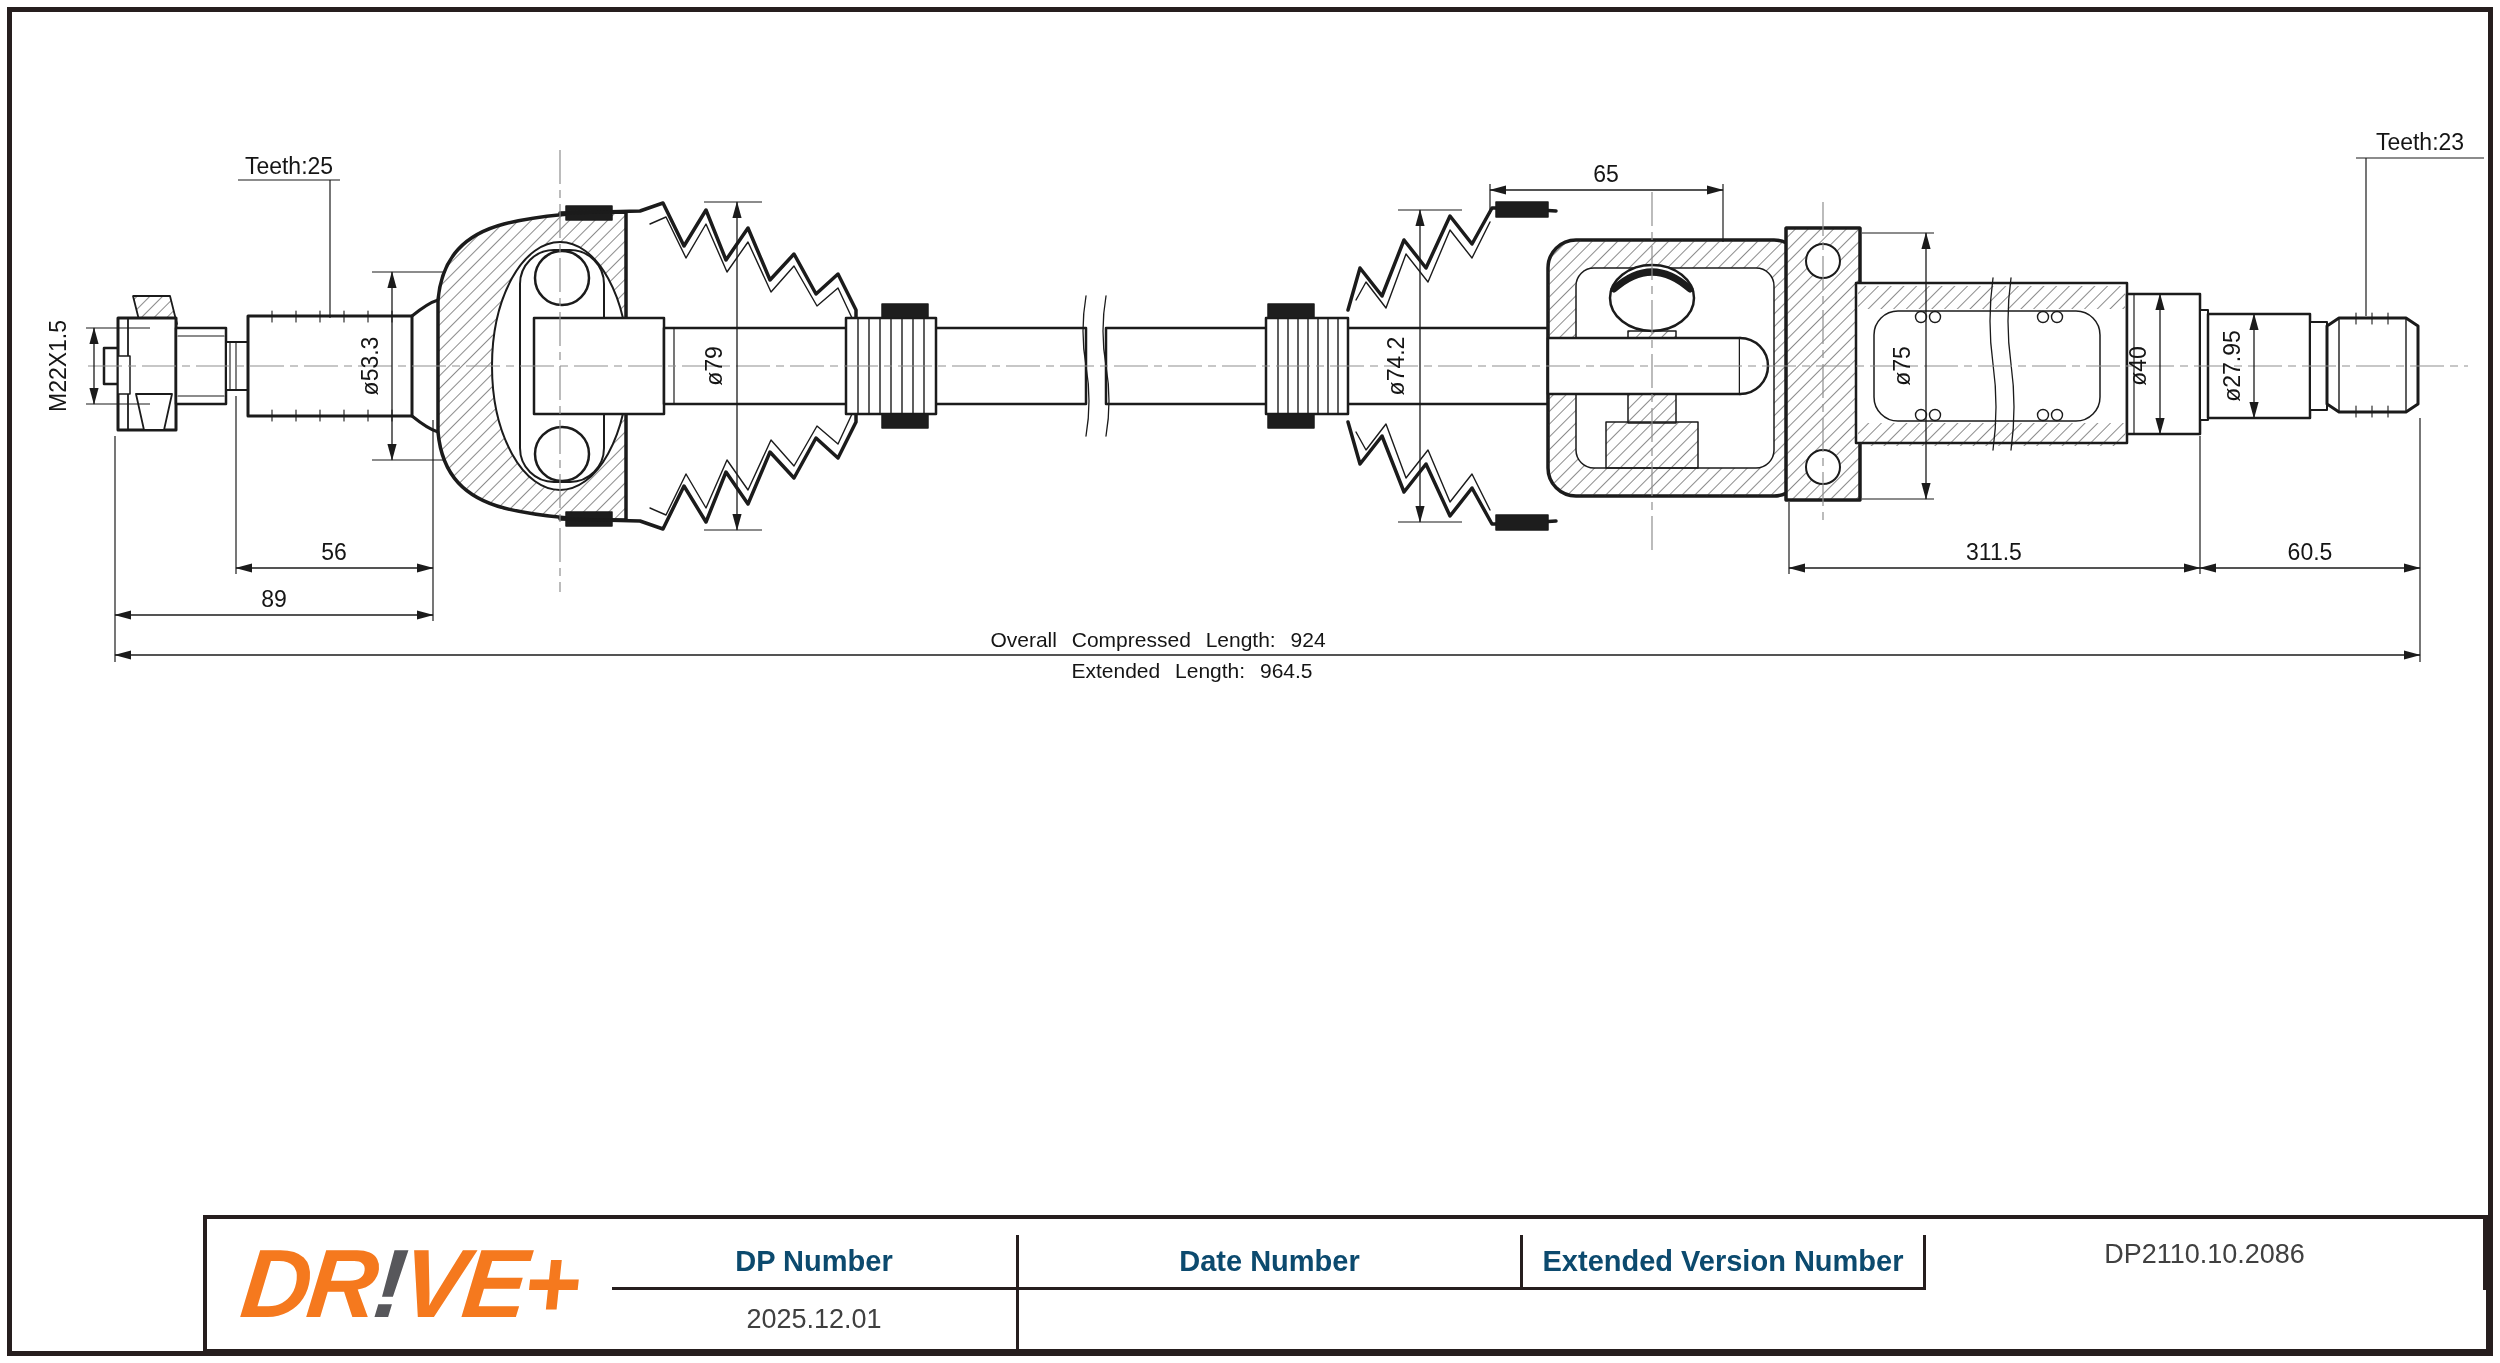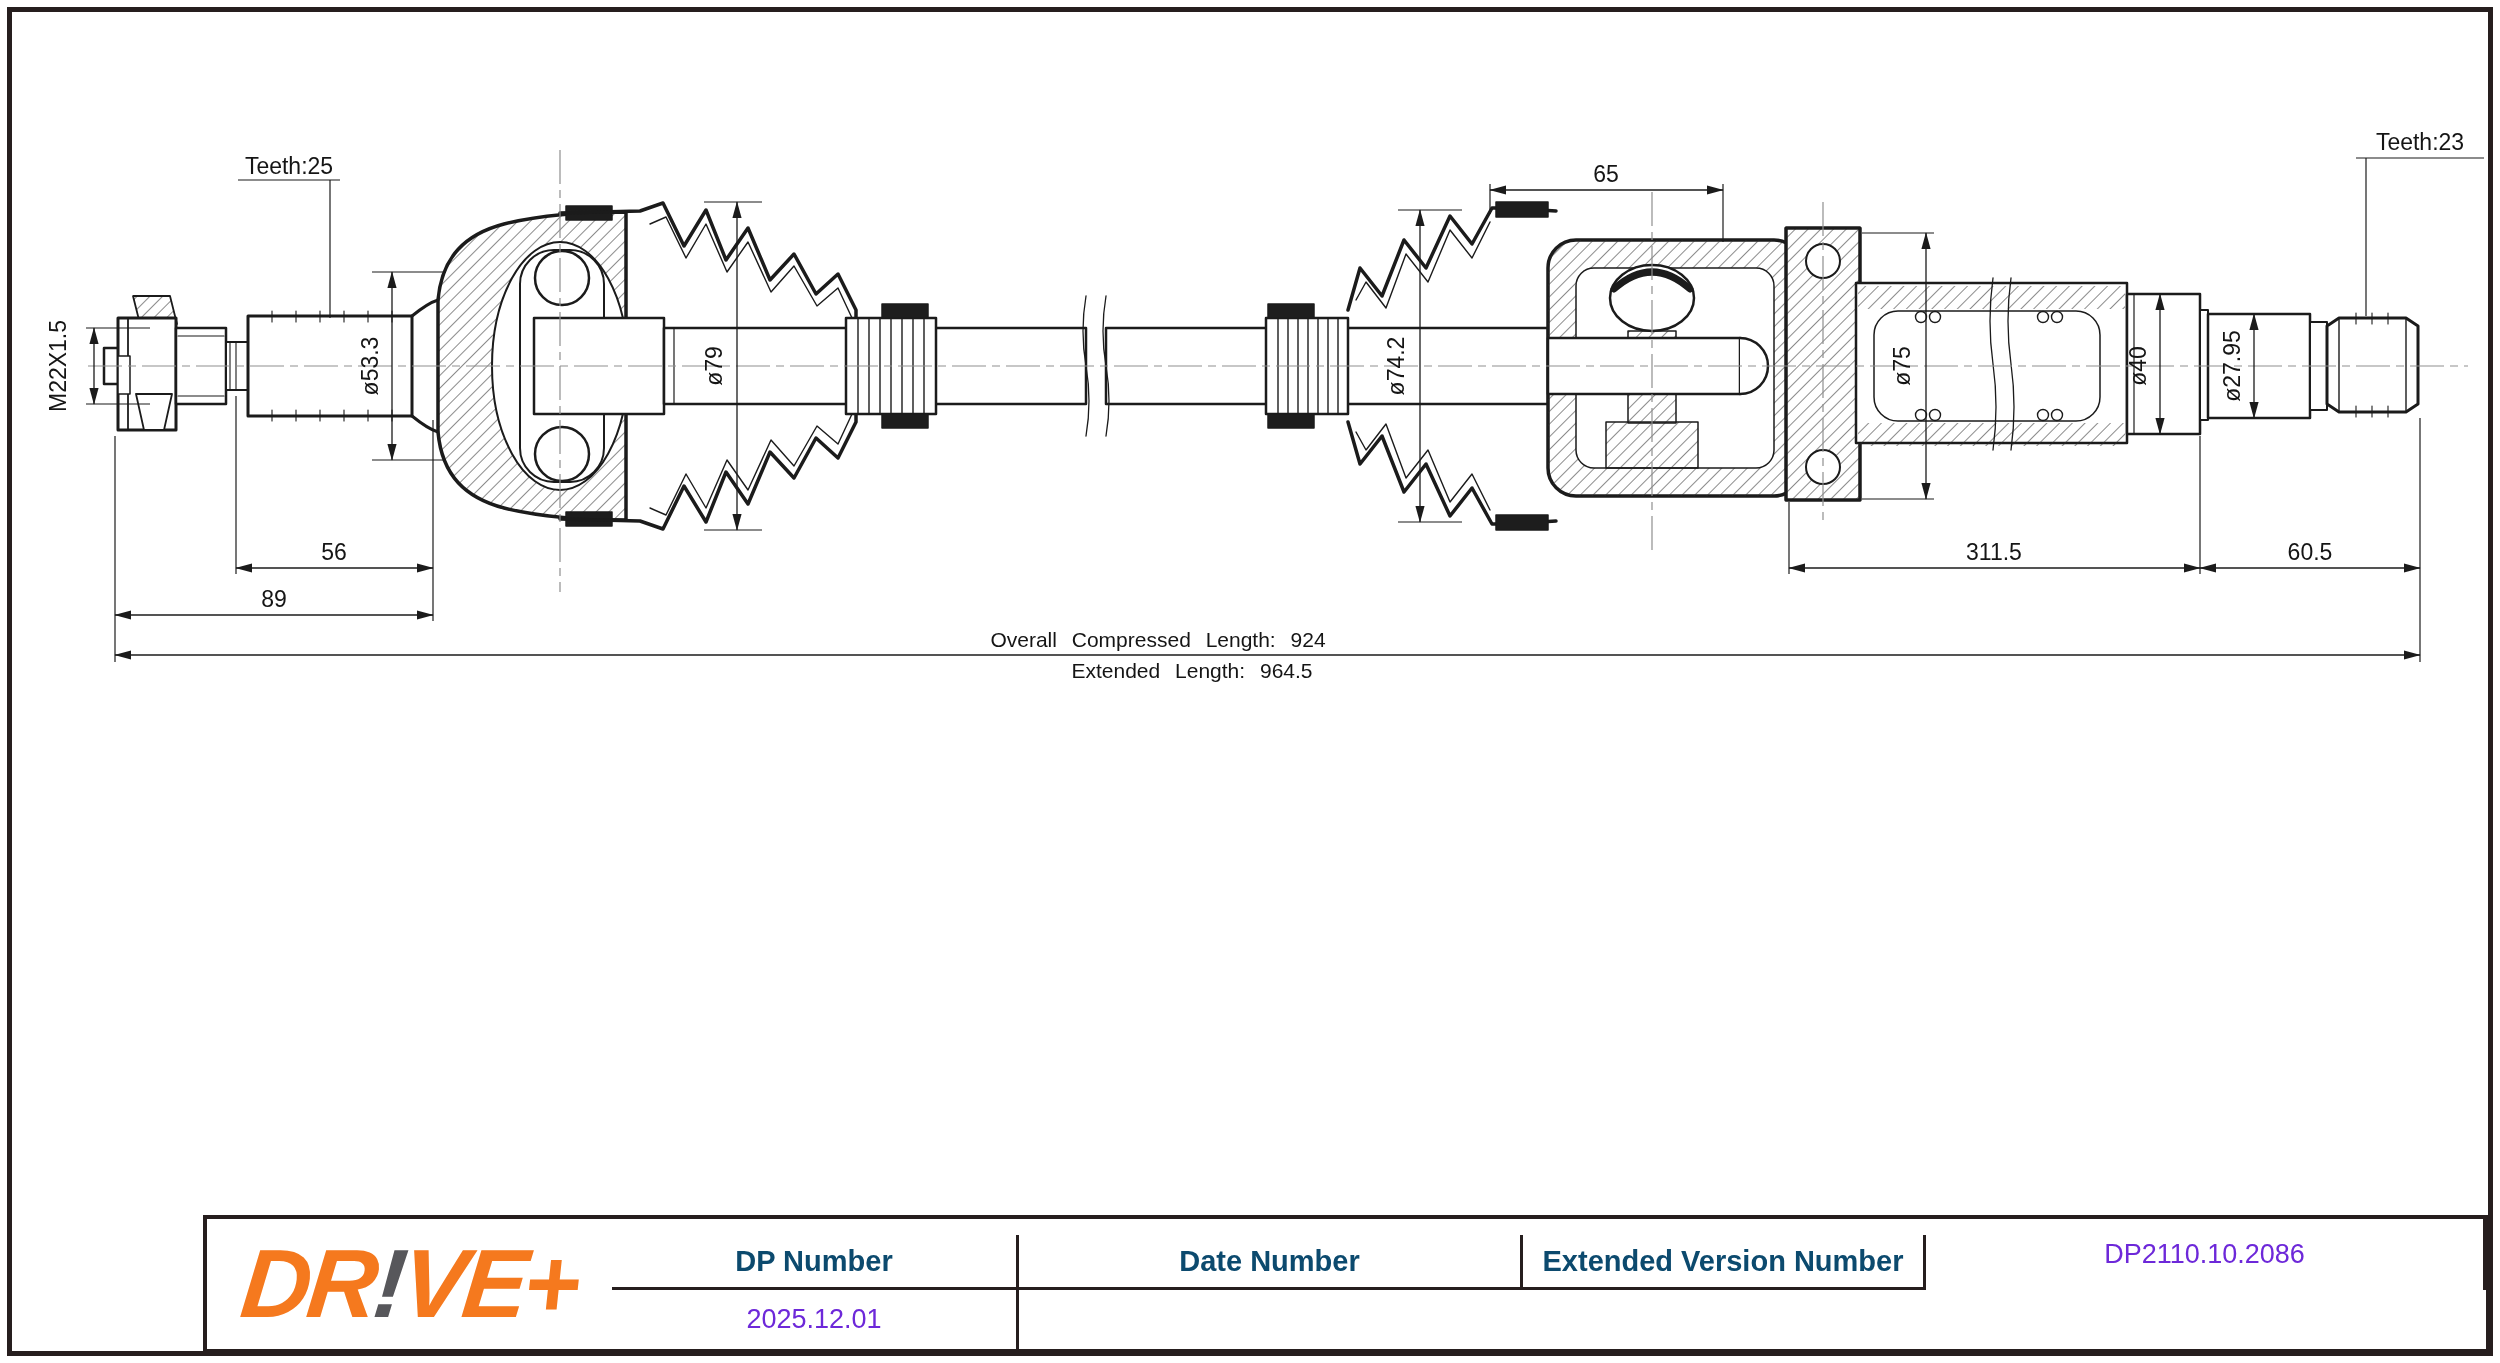--- a/index.html
+++ b/index.html
@@ -10,21 +10,21 @@
   svg.draw text{font-family:"Liberation Sans",sans-serif;fill:#151515;}
   .dimtxt{font-size:23px;}
   .ovltxt{font-size:21px;word-spacing:9px;}
   
   .tblock{position:absolute;left:203px;right:10px;bottom:10px;height:130px;
           display:grid;grid-template-columns:405px 407px 504px 403px 1fr;
           grid-template-rows:71px 1fr;border:4px solid #261e1e;background:#fff;}
   .tb-cell{display:flex;align-items:center;justify-content:center;
            border-right:3px solid #261e1e;background:#fff;}
   .tb-head{border-bottom:3px solid #261e1e;font-weight:bold;font-size:29px;color:#0c4a6e;margin-top:16px;}
-  .tb-val{font-size:27px;color:#6d28d9;}
+  .tb-val{font-size:27px;color:#404040;}
   .tb-logo{grid-row:1/3;display:flex;align-items:center;justify-content:center;
            background:#fff;border-right:none;}
   .logo{font-weight:bold;font-style:italic;font-size:97px;letter-spacing:-4px;
         transform:skewX(-6deg);white-space:nowrap;}
   .logo .org{color:#F5791E;}
   .logo .gry{color:#57575B;}
 </style>
 </head>
 <body>
 

